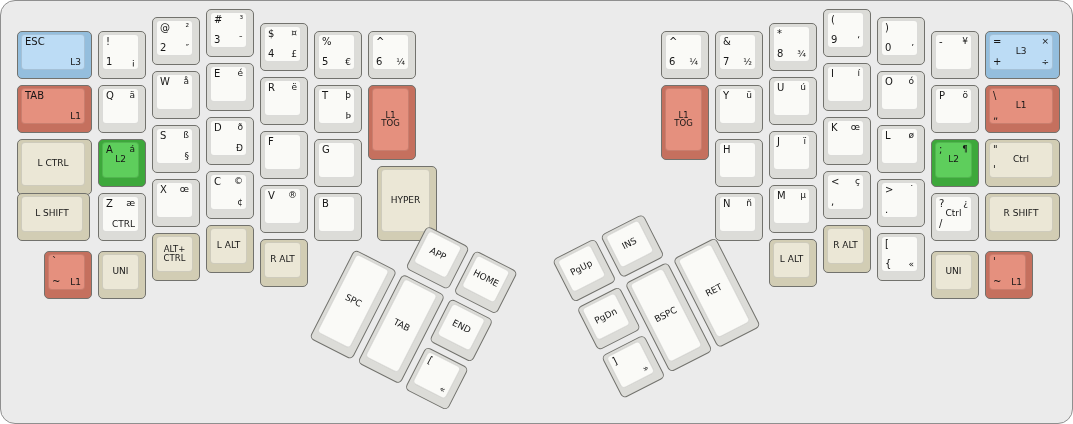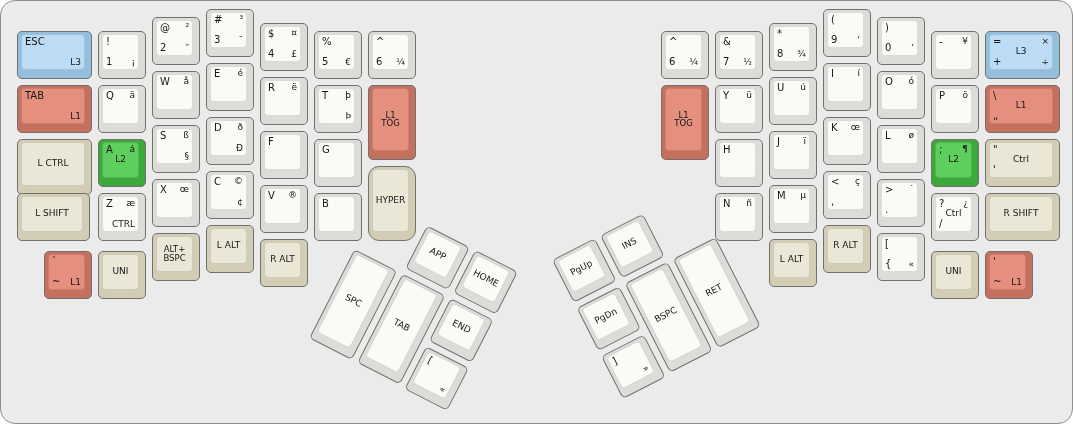--- a/index.html
+++ b/index.html
@@ -122,21 +122,21 @@
     </div>
     <div class="key" style="left: 151px; top: 178px; width: 48px; height: 48px; background: rgb(220, 220, 216);">
       <div class="keytop" style="background: rgb(250, 250, 247);">
         <span class="lbl tl">X</span>
         <span class="lbl tr">œ</span>
       </div>
     </div>
     <div class="key" style="left: 151px; top: 232px; width: 48px; height: 48px; background: rgb(210, 205, 180);">
       <div class="keytop" style="background: rgb(235, 231, 214);">
         <span class="lbl c multi">ALT+
-BSPC</span>
+CTRL</span>
       </div>
     </div>
     <div class="key" style="left: 205px; top: 8px; width: 48px; height: 48px; background: rgb(220, 220, 216);">
       <div class="keytop" style="background: rgb(250, 250, 247);">
         <span class="lbl tl">#</span>
         <span class="lbl tr">³</span>
         <span class="lbl bl">3</span>
         <span class="lbl br">¯</span>
       </div>
     </div>
@@ -225,21 +225,21 @@
         <span class="lbl bl">6</span>
         <span class="lbl br">¼</span>
       </div>
     </div>
     <div class="key" style="left: 367px; top: 84px; width: 48px; height: 75px; background: rgb(197, 112, 94);">
       <div class="keytop" style="background: rgb(229, 144, 126);">
         <span class="lbl c multi">L1
 TOG</span>
       </div>
     </div>
-    <div class="key" style="left: 367px; top: 165px; width: 48px; height: 75px; background: rgb(210, 205, 180); border-radius: 11px;">
+    <div class="key" style="left: 376px; top: 165px; width: 60px; height: 75px; background: rgb(210, 205, 180);">
       <div class="keytop" style="background: rgb(235, 231, 214);">
         <span class="lbl c">HYPER</span>
       </div>
     </div>
     <div class="thumb-cluster" style="left: 378px; top: 200px; transform: rotate(27deg);">
       <div class="key" style="left: 54px; top: 0px; width: 48px; height: 48px; background: rgb(220, 220, 216);">
         <div class="keytop" style="background: rgb(250, 250, 247);">
           <span class="lbl c">APP</span>
         </div>
       </div>

